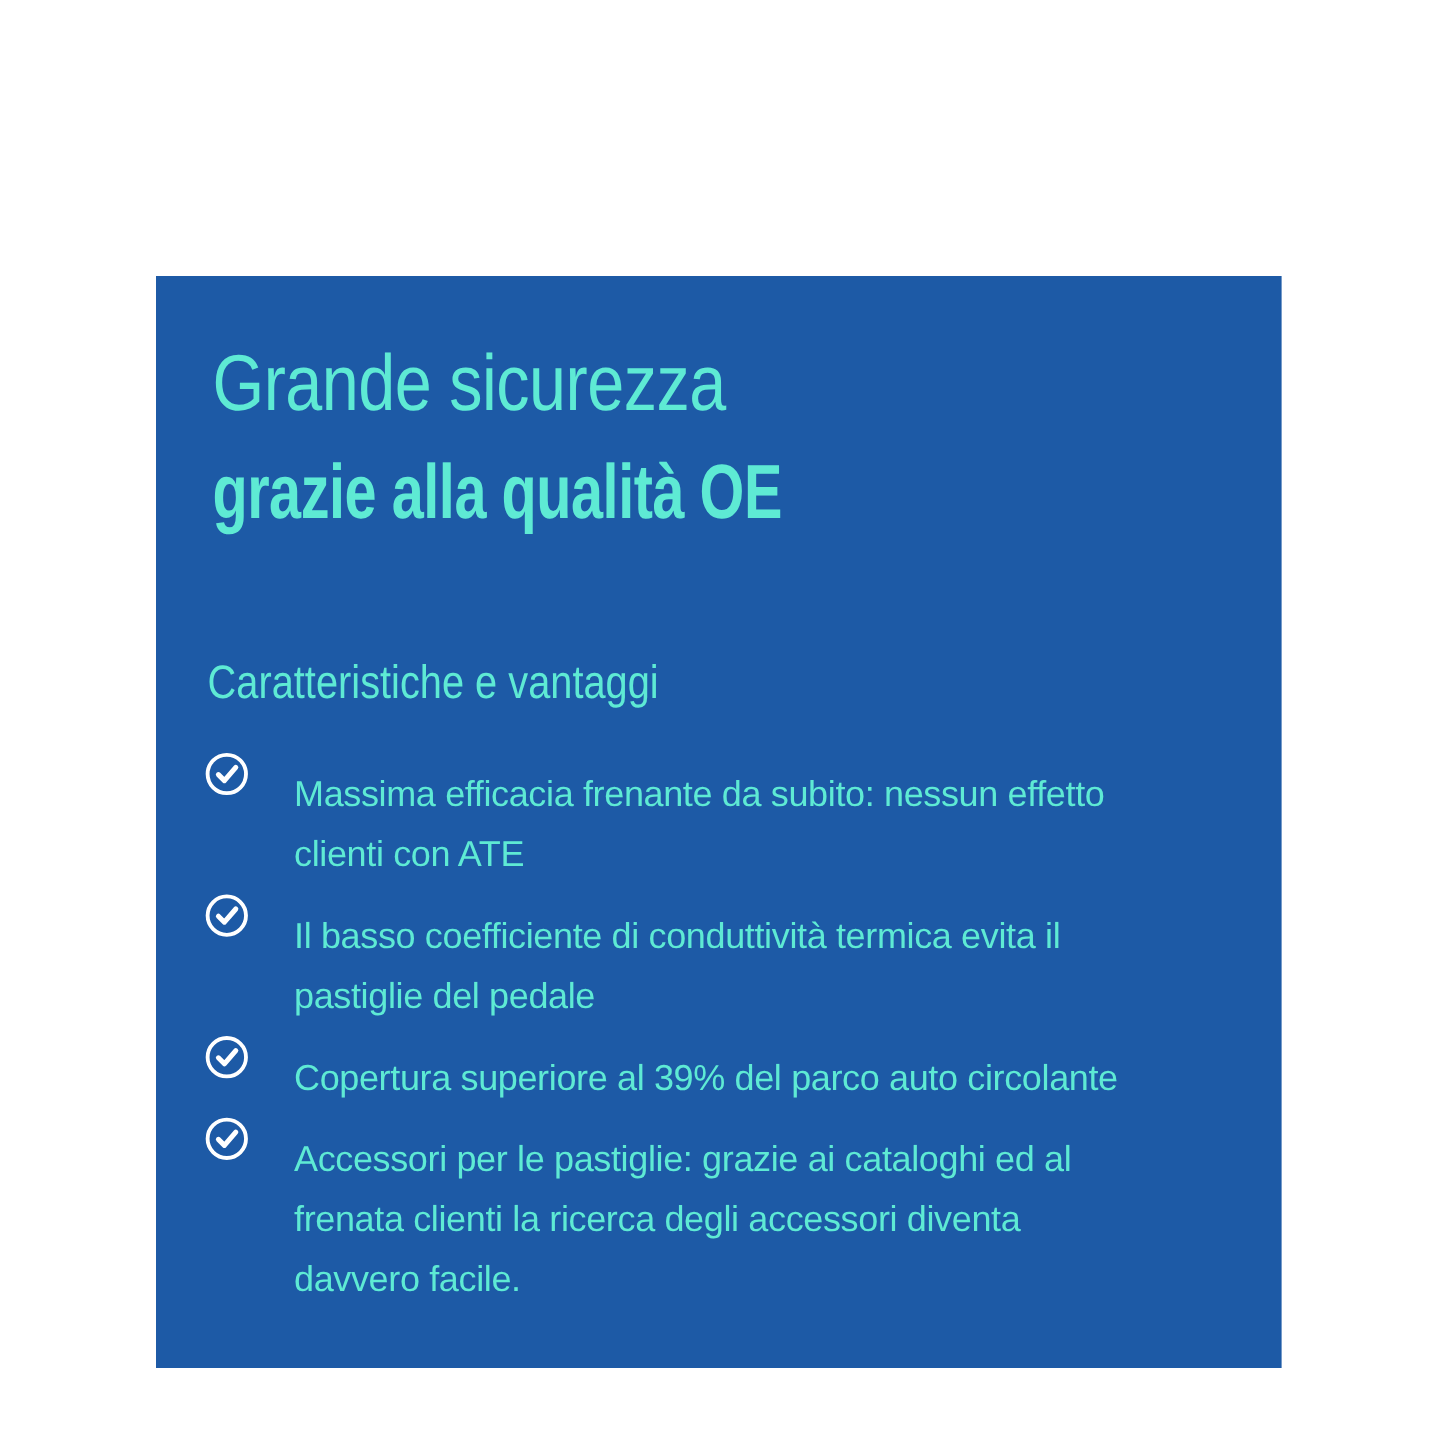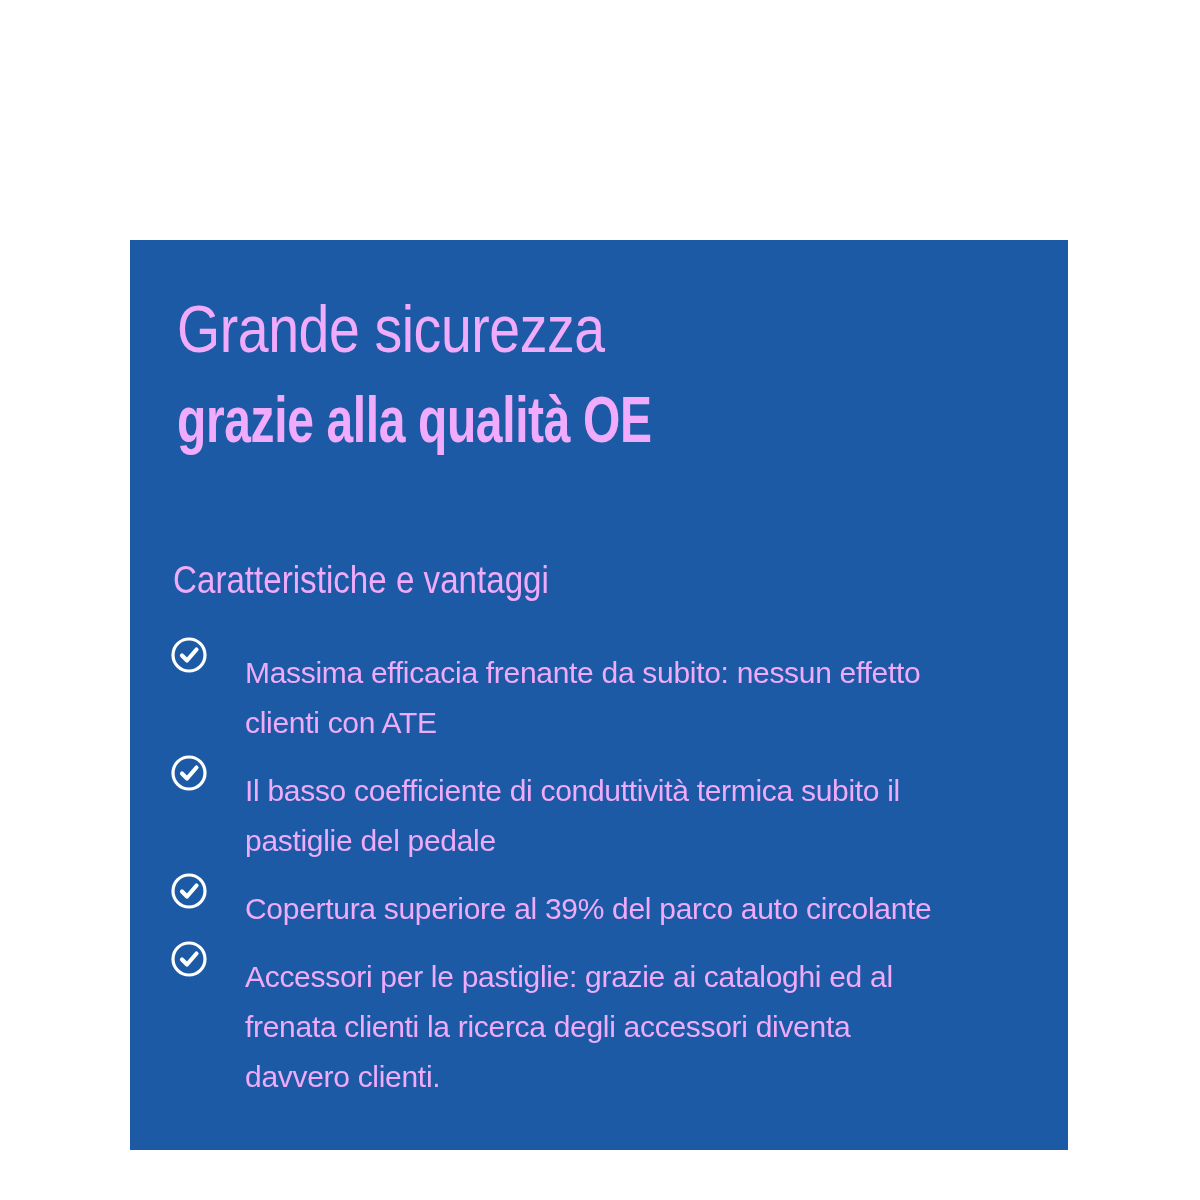--- a/index.html
+++ b/index.html
@@ -13,27 +13,27 @@
   }
   .canvas {
     position: relative;
     width: 1200px;
     height: 1200px;
     background: #ffffff;
   }
   .panel {
     position: absolute;
     left: 130px;
-    top: 240px;
+    top: 230px;
     width: 938px;
     height: 910px;
     background: #1d5aa6;
     box-sizing: border-box;
     padding: 56px 40px 0 40px;
-    color: #f0abfc;
+    color: #5eead4;
   }
   .title1 {
     font-size: 66px;
     font-weight: 400;
     line-height: 66px;
     margin: 0 0 0 7px;
     letter-spacing: -0.5px;
     white-space: nowrap;
     transform: scaleX(0.84);
     transform-origin: left top;
@@ -113,21 +113,21 @@
       </div>
 
       <div class="bullet-item">
         <span class="bullet-icon">
           <svg viewBox="0 0 38 38">
               <circle cx="19" cy="19" r="16" fill="none" stroke="#ffffff" stroke-width="3.2"></circle>
               <path d="M12 19.5 L17 24.5 L26.5 13.5" fill="none" stroke="#ffffff" stroke-width="4.2" stroke-linecap="round" stroke-linejoin="round"></path>
             </svg>
         </span>
         <div class="bullet-lines">
-          <div class="bullet-line">Il basso coefficiente di conduttività termica subito il</div>
+          <div class="bullet-line">Il basso coefficiente di conduttività termica evita il</div>
           <div class="bullet-line">pastiglie del pedale</div>
         </div>
       </div>
 
 
       <div class="bullet-item">
         <span class="bullet-icon">
           <svg viewBox="0 0 38 38">
               <circle cx="19" cy="19" r="16" fill="none" stroke="#ffffff" stroke-width="3.2"></circle>
               <path d="M12 19.5 L17 24.5 L26.5 13.5" fill="none" stroke="#ffffff" stroke-width="4.2" stroke-linecap="round" stroke-linejoin="round"></path>
@@ -141,19 +141,19 @@
       <div class="bullet-item">
         <span class="bullet-icon">
           <svg viewBox="0 0 38 38">
               <circle cx="19" cy="19" r="16" fill="none" stroke="#ffffff" stroke-width="3.2"></circle>
               <path d="M12 19.5 L17 24.5 L26.5 13.5" fill="none" stroke="#ffffff" stroke-width="4.2" stroke-linecap="round" stroke-linejoin="round"></path>
             </svg>
         </span>
         <div class="bullet-lines">
           <div class="bullet-line">Accessori per le pastiglie: grazie ai cataloghi ed al</div>
           <div class="bullet-line">frenata clienti la ricerca degli accessori diventa</div>
-          <div class="bullet-line">davvero clienti.</div>
+          <div class="bullet-line">davvero facile.</div>
         </div>
       </div>
 
     </div>
   </div>
 </div>
 
 </body></html>

